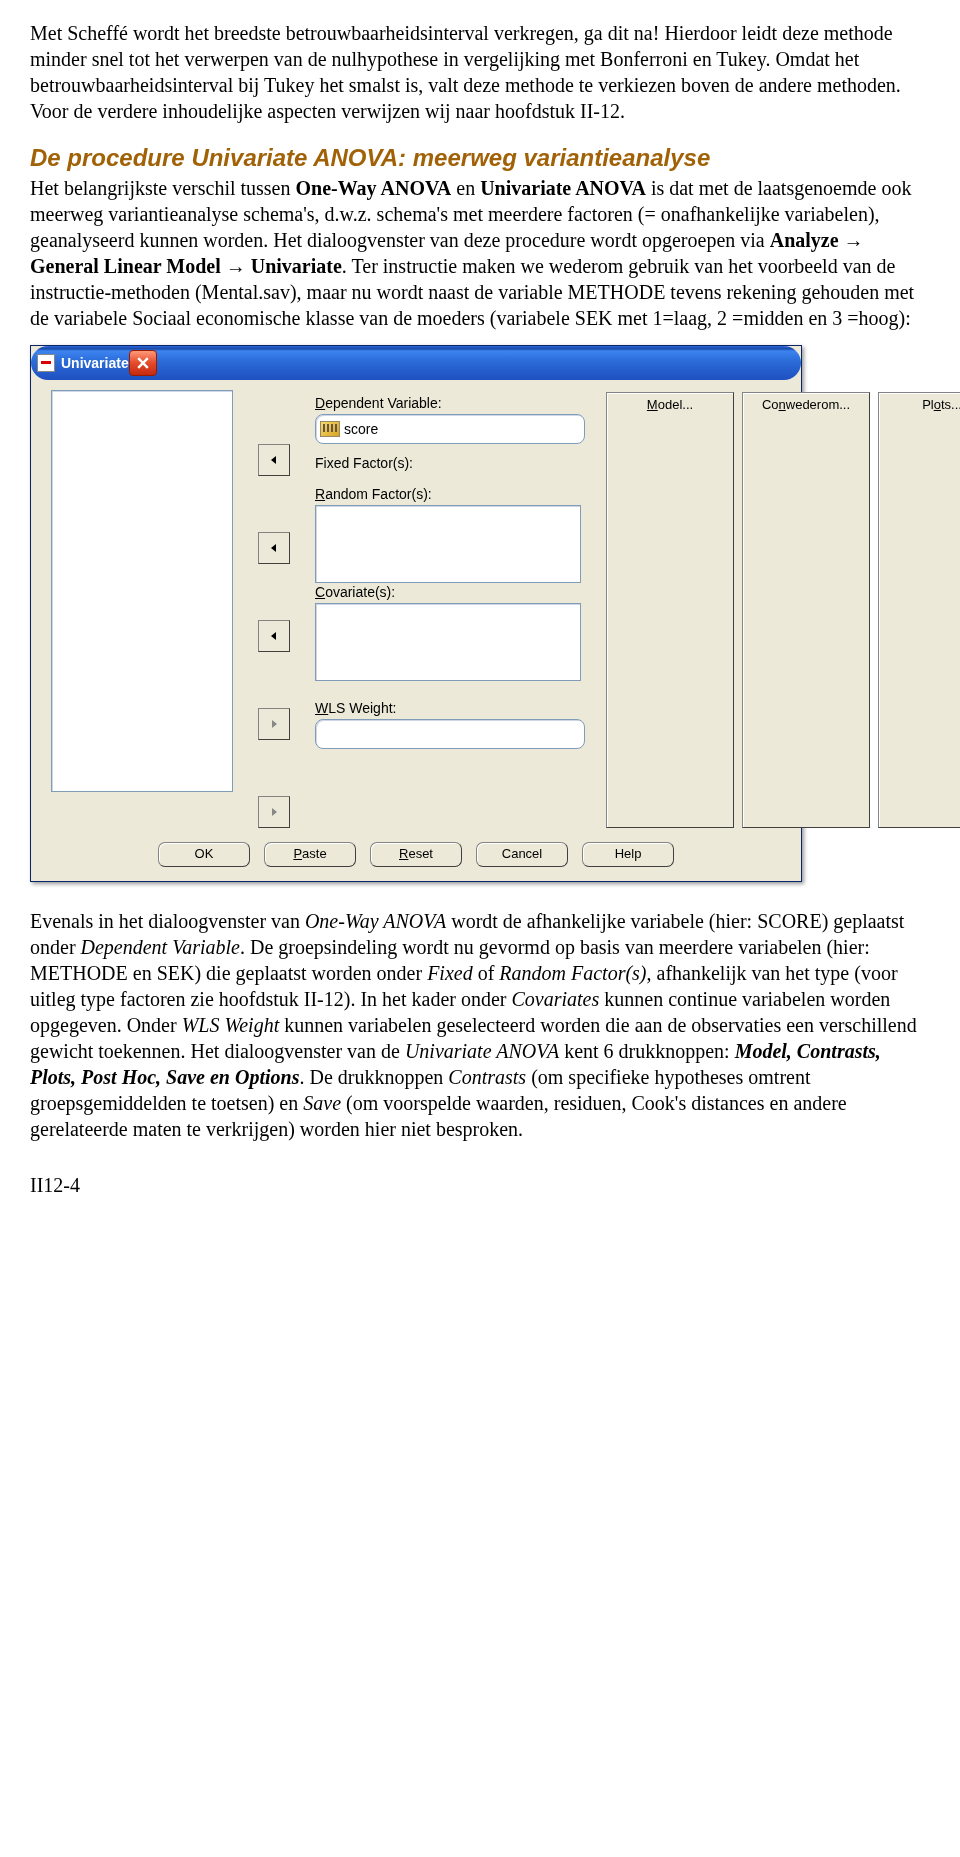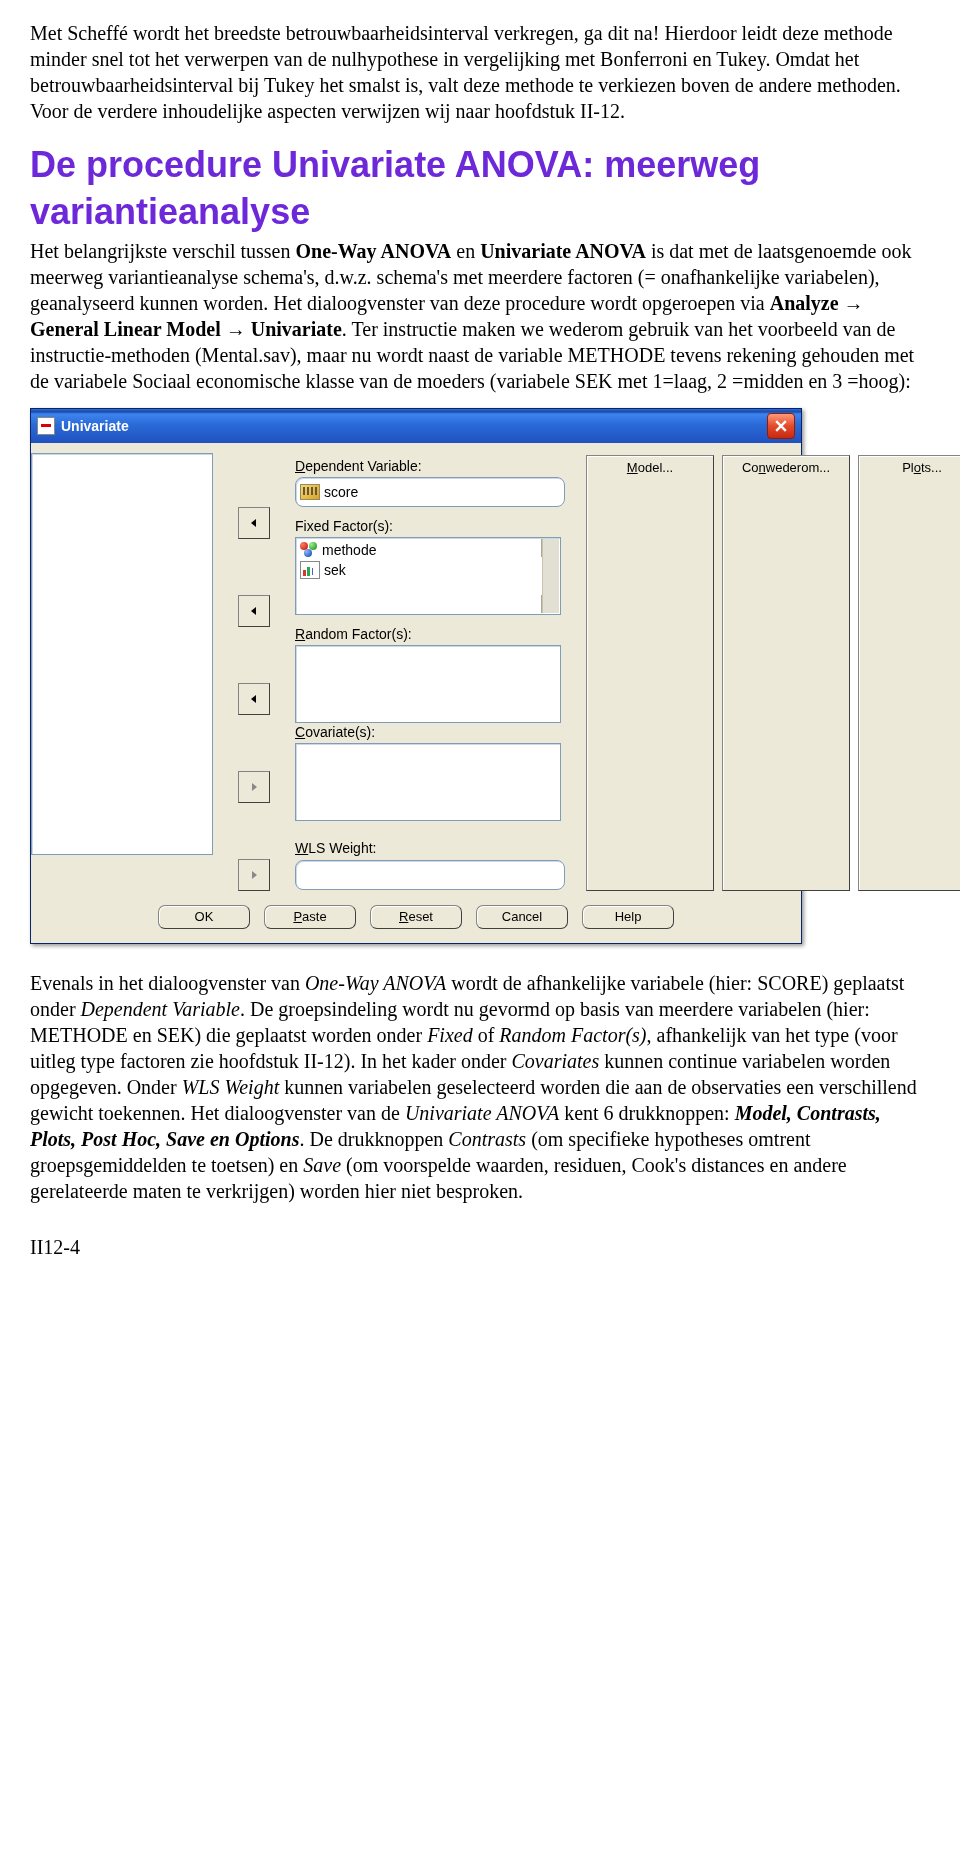--- a/index.html
+++ b/index.html
@@ -9,65 +9,66 @@
     color: #000;
     background: #fff;
     margin: 0;
     padding: 20px 30px;
     width: 960px;
     box-sizing: border-box;
   }
   .para { margin: 0 0 14px 0; }
   .heading {
     font-family: Arial, Helvetica, sans-serif;
+    font-style: italic;
     font-weight: bold;
-    color: #6d28d9;
-    font-size: 36px;
+    color: #a16207;
+    font-size: 24px;
     margin: 18px 0 2px 0;
   }
   .dialog-wrap { margin: 10px 0 26px 0; }
   .dialog {
     width: 770px;
     border: 1px solid #0a246a;
     background: #ece9d8;
     font-family: Tahoma, Arial, sans-serif;
     font-size: 14px;
     color: #000;
     box-shadow: 2px 2px 4px #999;
   }
   .titlebar {
     background: linear-gradient(to bottom, #2a6bd8 0%, #1b49a8 8%, #3d84f0 15%, #2a6bd8 45%, #2050c0 100%);
     height: 34px;
     display: flex;
     align-items: center;
-    justify-content: space-between;
     padding: 0 6px;
     color: #fff;
     font-weight: bold;
+    border-radius: 17px;
   }
   .titlebar .tleft { display:flex; align-items:center; gap:6px; }
   .sysicon {
     width: 16px; height: 16px; background:#fff; border:1px solid #888;
     position:relative;
   }
   .sysicon::before {
     content:""; position:absolute; left:3px; top:6px; width:10px; height:3px; background:#d00;
   }
   .closebtn {
     width: 26px; height: 24px;
     background: linear-gradient(to bottom,#ff9a7a,#e44a2a 50%,#c52a10);
     border:1px solid #9a1a00; border-radius:4px;
     display:flex; align-items:center; justify-content:center;
     color:#fff; font-weight:bold;
     cursor:pointer;
   }
   .closebtn svg { width:12px; height:12px; }
   .dlg-body {
     display:flex;
-    padding: 10px 12px 6px 0;
+    padding: 10px 12px 6px 20px;
     gap: 21px;
   }
   .col-left {
     flex: 0 0 180px;
     display:flex; flex-direction:column; gap:4px;
   }
   .biglist {
     width: 180px; height: 400px;
     background:#fff; border:1px solid #7f9db9;
     box-shadow: inset 1px 1px 0 #cfd6e6;
@@ -215,36 +216,20 @@
       </div>
 
       <div class="col-fields">
         <div class="fldlabel"><span class="ul">D</span><span>ependent Variable:</span></div>
         <div class="slot single">
           <span class="ico-ruler"></span>
           <span>score</span>
         </div>
 
         <div class="fldlabel" style="margin-top:10px">Fixed Factor(s):</div>
-        <div class="slot multi scroll">
-          <div class="itemrow">
-            <span class="ico-balls">
-                <span class="r"></span>
-                <span class="g"></span>
-                <span class="b"></span>
-              </span>
-            <span>methode</span>
-          </div>
-          <div class="itemrow">
-            <span class="ico-chart"></span>
-            <span>sek</span>
-          </div>
-          <span class="sb-up">▲</span>
-          <span class="sb-dn">▼</span>
-        </div>
 
         <div class="fldlabel" style="margin-top:10px"><span class="ul">R</span><span>andom Factor(s):</span></div>
         <div class="slot multi"></div>
 
         <div class="fldlabel" style="margin-top:0"><span class="ul">C</span><span>ovariate(s):</span></div>
         <div class="slot multi"></div>
 
         <div class="fldlabel" style="margin-top:18px"><span class="ul">W</span><span>LS Weight:</span></div>
         <div class="slot single"></div>
       </div>

